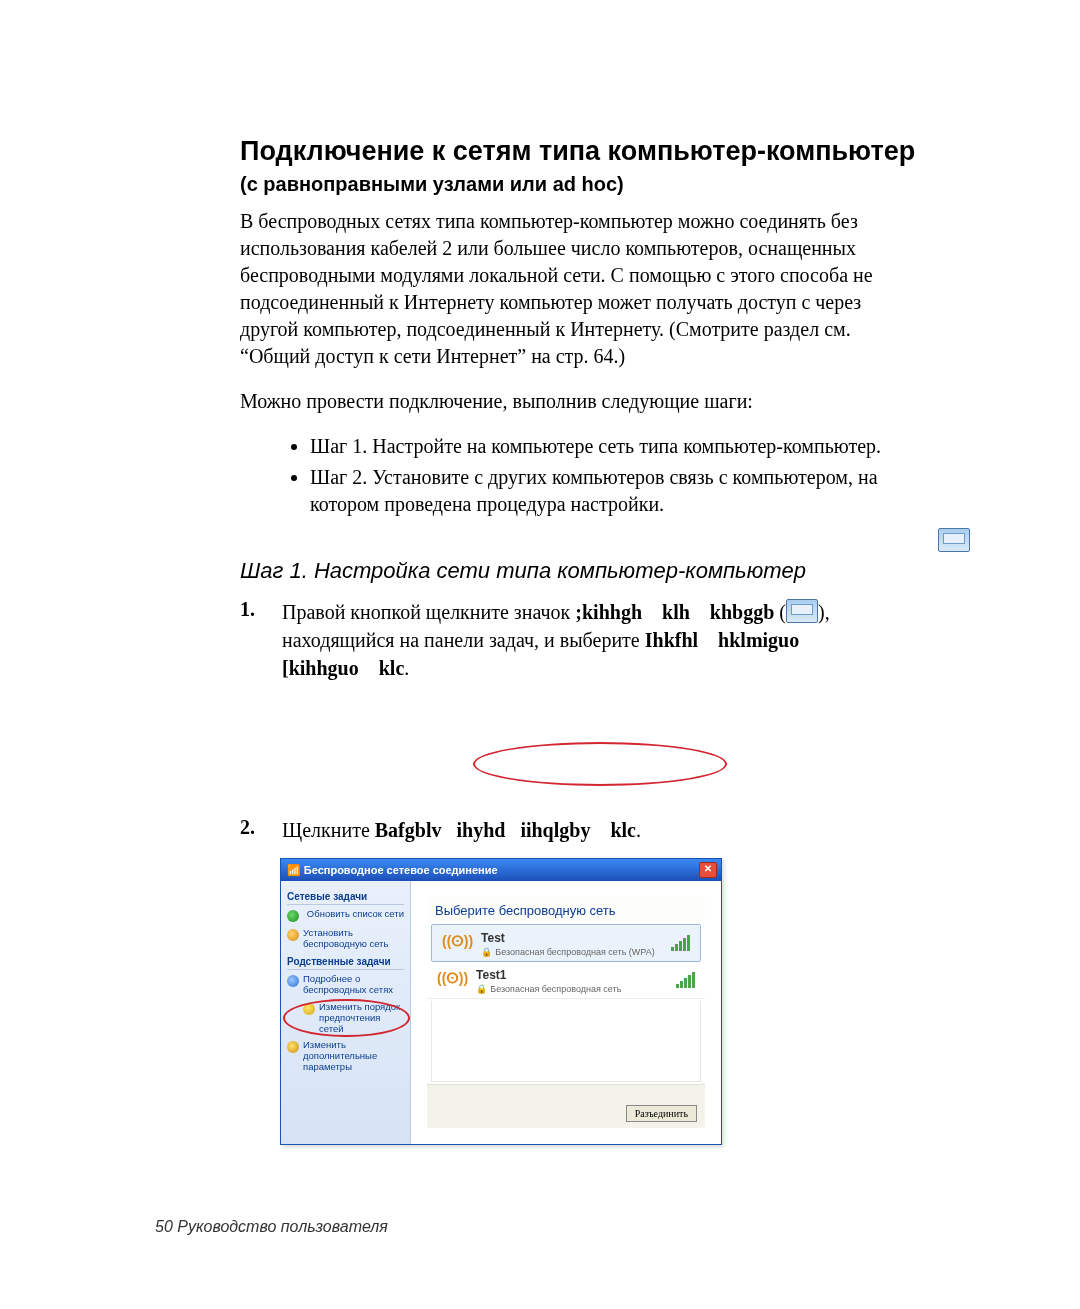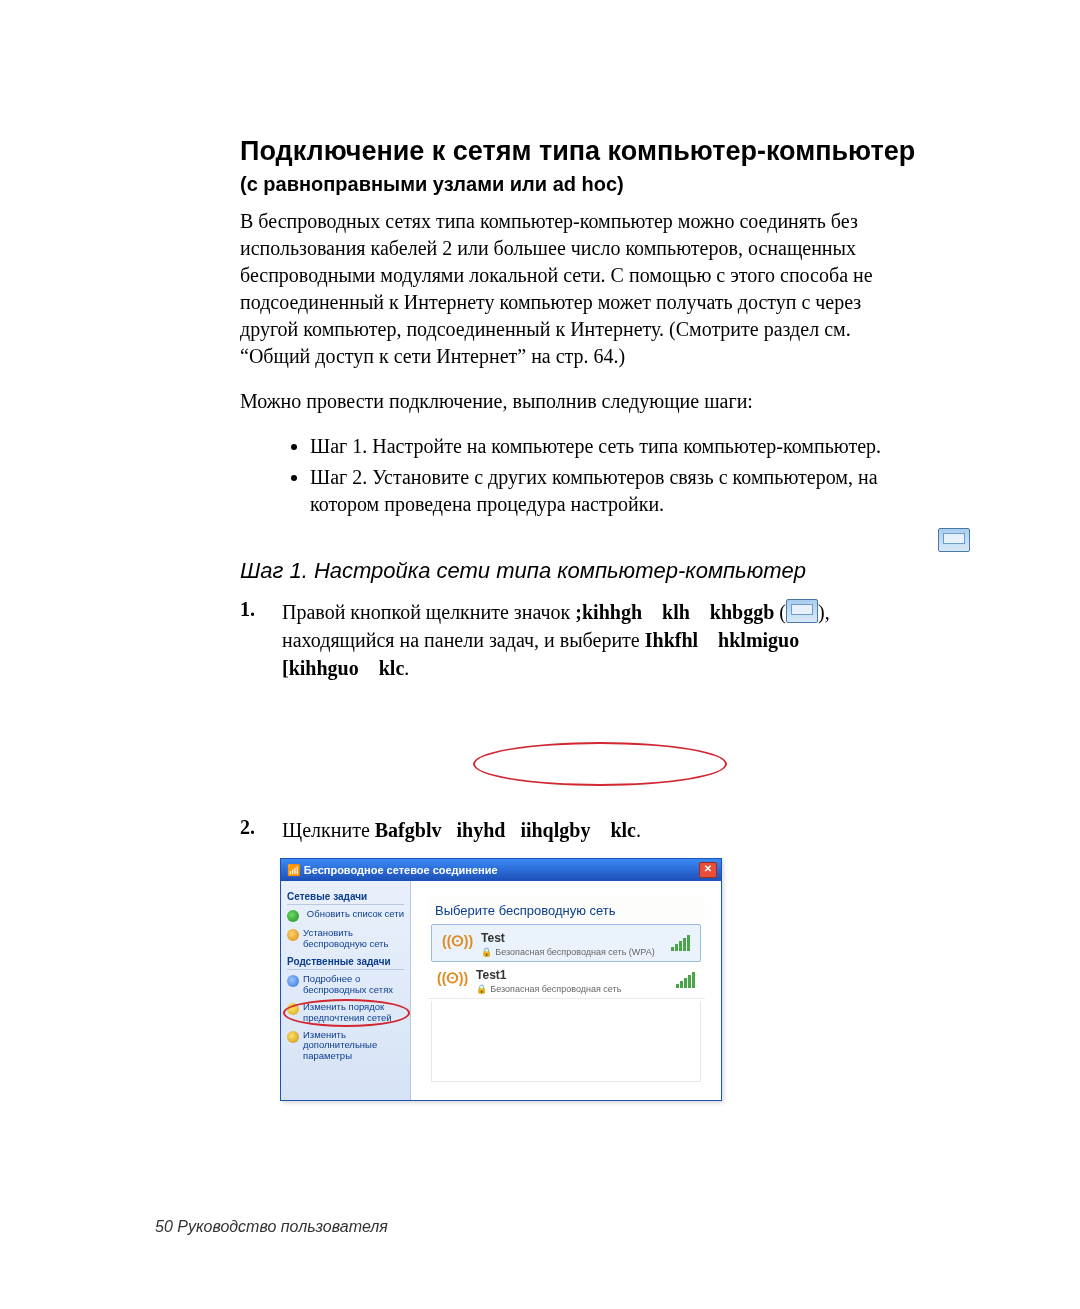--- a/index.html
+++ b/index.html
@@ -159,20 +159,21 @@
     border-radius: 50%;
     margin-top: 1px;
   }
   .ic-refresh { background: radial-gradient(circle at 40% 40%, #6ada6a, #1a8a1a); }
   .ic-setup   { background: radial-gradient(circle at 40% 40%, #ffd36b, #d58b12); }
   .ic-info    { background: radial-gradient(circle at 40% 40%, #9ec6ff, #2b6fd4); }
   .ic-star    { background: radial-gradient(circle at 40% 40%, #ffe36b, #d5a612); }
   .ic-gear    { background: radial-gradient(circle at 40% 40%, #ffe36b, #cc8b12); }
   .xp-side-link.circled {
     position: relative;
+    padding-left: 16px;
   }
   .xp-side-link.circled::before {
     content: "";
     position: absolute;
     left: -4px; right: -6px; top: -3px; bottom: -3px;
     border: 2px solid #d22630;
     border-radius: 50%/50%;
     pointer-events: none;
   }
   .xp-main {
@@ -398,20 +399,23 @@
             <span></span>
               <span></span>
               <span></span>
               <span></span>
               <span></span>
           </div>
         </div>
 
         <div class="xp-blank-area"></div>
 
+        <div class="xp-footer">
+          <button>Разъединить</button>
+        </div>
       </div>
     </div>
   </div>
 
   <div class="page-footer">
     <span>50</span>
     <span> </span>
     <span>Руководство пользователя</span>
   </div>
 

